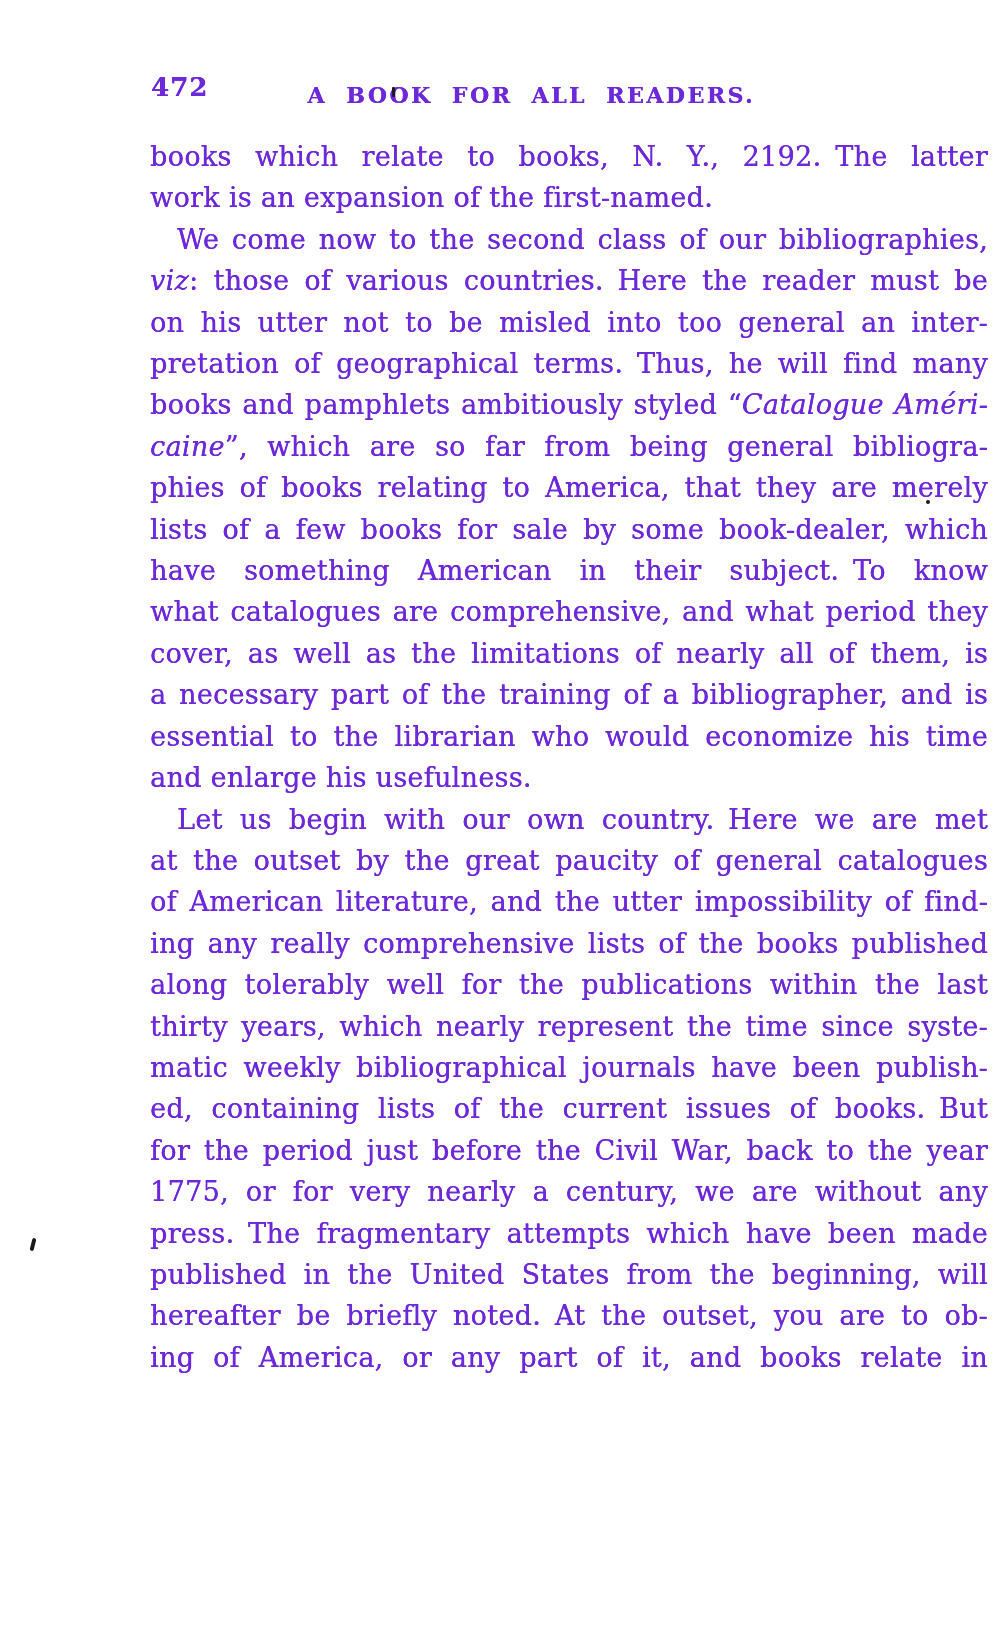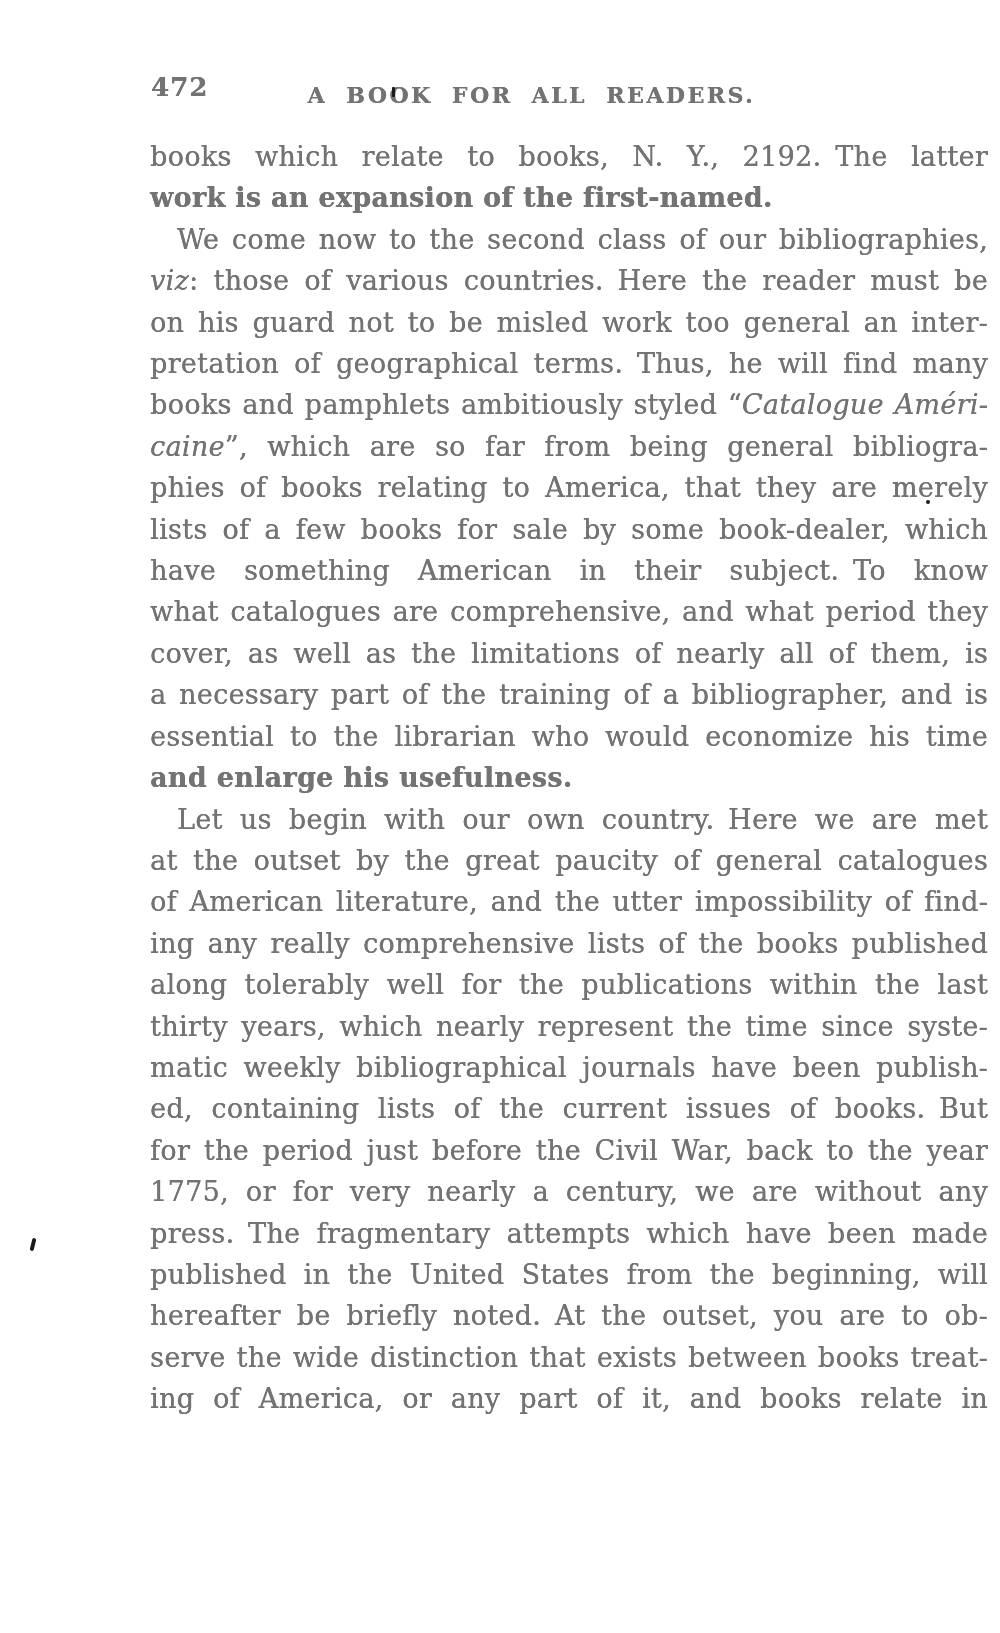--- a/index.html
+++ b/index.html
@@ -1,21 +1,21 @@
 <!DOCTYPE html>
 <html><head>
 <meta charset="utf-8">
 <style>
   html, body { margin: 0; padding: 0; background: #ffffff; }
   .page {
     position: relative;
     width: 1000px;
     height: 1633px;
     background: #ffffff;
-    color: #737373;
+    color: #6d28d9;
     font-family: "DejaVu Serif", serif;
     overflow: hidden;
   }
   .page-number {
     position: absolute;
     left: 151px;
     top: 72px;
     font-size: 26px;
     font-weight: bold;
     letter-spacing: 1px;
@@ -44,21 +44,20 @@
     text-shadow: 0.3px 0 0 currentColor;
   }
   .paragraph { margin: 0; padding: 0; }
   .line {
     text-align: justify;
     text-align-last: justify;
   }
   .line.no-just {
     text-align: left;
     text-align-last: left;
-    font-weight: bold;
   }
   .line.indent { text-indent: 27px; }
   .line em { font-style: italic; }
   .ink-speck {
     position: absolute;
     background: #1a1a1a;
   }
   .speck-header { left: 392px; top: 87px; width: 3px; height: 10px; border-radius: 1px; }
   .speck-margin { left: 31px; top: 1238px; width: 4px; height: 13px; border-radius: 2px; transform: rotate(14deg); }
   .speck-dot { left: 926px; top: 500px; width: 4px; height: 4px; border-radius: 50%; }
@@ -71,21 +70,21 @@
   <div class="running-header">A BOOK FOR ALL READERS.</div>
 
   <div class="text-block">
       <div class="paragraph">
         <div class="line"><span>books which relate to books, N. Y., 2192. The latter</span></div>
         <div class="line no-just"><span>work is an expansion of the first-named.</span></div>
       </div>
       <div class="paragraph">
         <div class="line indent"><span>We come now to the second class of our bibliographies,</span></div>
         <div class="line"><em>viz</em><span>: those of various countries. Here the reader must be</span></div>
-        <div class="line"><span>on his guard not to be misled work too general an inter-</span></div>
+        <div class="line"><span>on his utter not to be misled into too general an inter-</span></div>
         <div class="line"><span>pretation of geographical terms. Thus, he will find many</span></div>
         <div class="line"><span>books and pamphlets ambitiously styled “</span><em>Catalogue Améri-</em></div>
         <div class="line"><em>caine</em><span>”, which are so far from being general bibliogra-</span></div>
         <div class="line"><span>phies of books relating to America, that they are merely</span></div>
         <div class="line"><span>lists of a few books for sale by some book-dealer, which</span></div>
         <div class="line"><span>have something American in their subject. To know</span></div>
         <div class="line"><span>what catalogues are comprehensive, and what period they</span></div>
         <div class="line"><span>cover, as well as the limitations of nearly all of them, is</span></div>
         <div class="line"><span>a necessary part of the training of a bibliographer, and is</span></div>
         <div class="line"><span>essential to the librarian who would economize his time</span></div>
@@ -98,21 +97,20 @@
         <div class="line"><span>ing any really comprehensive lists of the books published</span></div>
         <div class="line"><span>along tolerably well for the publications within the last</span></div>
         <div class="line"><span>thirty years, which nearly represent the time since syste-</span></div>
         <div class="line"><span>matic weekly bibliographical journals have been publish-</span></div>
         <div class="line"><span>ed, containing lists of the current issues of books. But</span></div>
         <div class="line"><span>for the period just before the Civil War, back to the year</span></div>
         <div class="line"><span>1775, or for very nearly a century, we are without any</span></div>
         <div class="line"><span>press. The fragmentary attempts which have been made</span></div>
         <div class="line"><span>published in the United States from the beginning, will</span></div>
         <div class="line"><span>hereafter be briefly noted. At the outset, you are to ob-</span></div>
-        <div class="line"><span>serve the wide distinction that exists between books treat-</span></div>
         <div class="line"><span>ing of America, or any part of it, and books relate in</span></div>
       </div>
     </div>
 
   <div class="ink-speck speck-header"></div>
   <div class="ink-speck speck-margin"></div>
   <div class="ink-speck speck-dot"></div>
 </div>
 
 </body></html>

